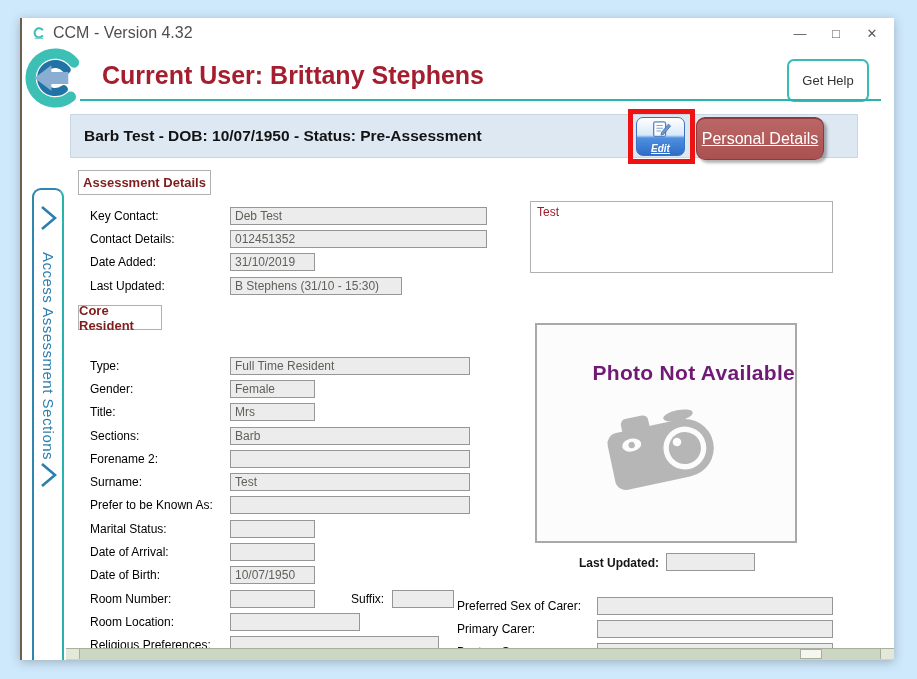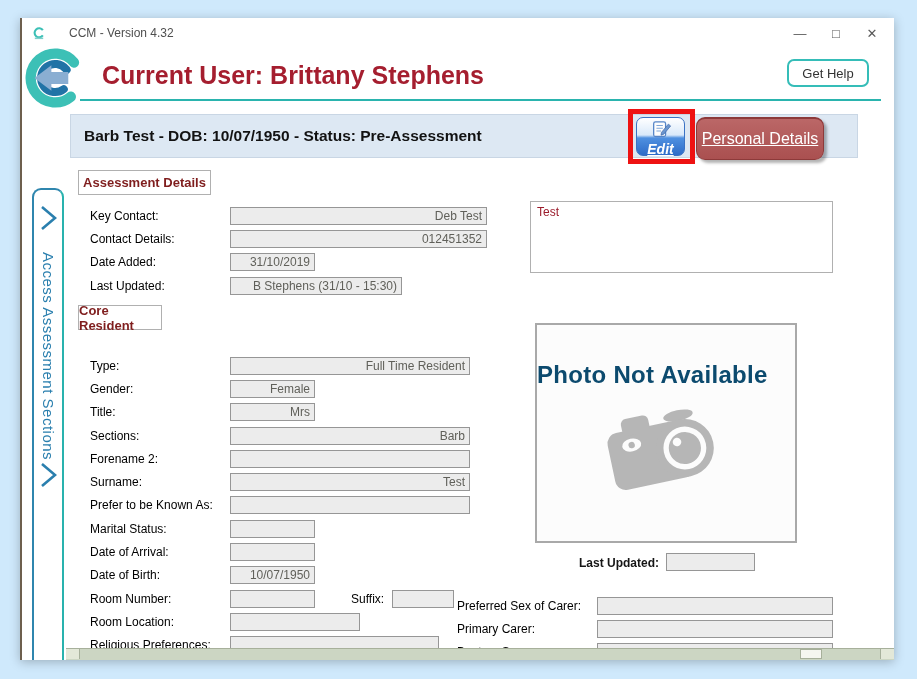--- a/index.html
+++ b/index.html
@@ -9,39 +9,39 @@
     font-family:"Liberation Sans", sans-serif;
   }
   .window{
     position:absolute;left:20px;top:18px;width:872px;height:642px;
     background:#fff;border-left:2px solid #6d5f4e;
     box-shadow:0 2px 10px rgba(0,0,0,.25);
     overflow:hidden;box-sizing:content-box;
   }
   
   .titlebar{position:absolute;top:0;left:0;right:0;height:30px;display:flex;align-items:center;padding-left:10px;background:#fff;}
-  .titlebar-title{font-size:12px;color:#4f4f4f;margin-left:23px;}
+  .titlebar-title{font-size:16px;color:#4f4f4f;margin-left:7px;}
   .win-controls{position:absolute;right:4px;top:0;height:30px;display:flex;}
   .win-btn{width:36px;height:30px;display:flex;align-items:center;justify-content:center;color:#5a5a5a;font-size:13px;}
   
   .app-logo{position:absolute;left:3px;top:29px;}
   .app-title{position:absolute;left:80px;top:43px;font-size:25px;font-weight:bold;color:#a51e2f;white-space:nowrap;}
-  .get-help{position:absolute;right:25px;top:41px;width:82px;height:28px;border:2px solid #35bdb8;border-radius:7px;
+  .get-help{position:absolute;right:25px;top:41px;width:82px;height:43px;border:2px solid #35bdb8;border-radius:7px;
     background:#fff;font-size:13px;color:#333;display:flex;align-items:center;justify-content:center;box-sizing:border-box;}
   .teal-rule{position:absolute;left:58px;right:13px;top:81px;height:2px;background:#2ab4ae;}
   
   .patient-bar{position:absolute;left:48px;top:96px;width:788px;height:44px;background:#dde8f3;
     border:1px solid #c9d6e4;display:flex;align-items:center;padding-left:13px;box-sizing:border-box;}
   .patient-summary{font-size:15.5px;font-weight:bold;color:#121212;white-space:nowrap;}
   .annotation-box{position:absolute;left:606px;top:91px;width:67px;height:55px;border:5px solid #ee1212;box-sizing:border-box;z-index:6;}
   .edit-btn{position:absolute;left:614px;top:99px;width:49px;height:39px;border-radius:7px;border:1px solid #3a72c4;
     background:linear-gradient(#ffffff 0%,#d9e9fa 46%,#4f90e0 54%,#2e6cc8 100%);
     z-index:7;display:flex;flex-direction:column;align-items:center;justify-content:flex-end;box-sizing:border-box;padding-bottom:2px;}
   .edit-icon{position:absolute;top:2px;left:50%;transform:translateX(-50%);}
-  .edit-label{font-size:14px;font-style:italic;font-weight:bold;color:#fff;line-height:8px;text-decoration:underline;}
+  .edit-label{font-size:10px;font-style:italic;font-weight:bold;color:#fff;line-height:8px;text-decoration:underline;}
   .pd-btn{position:absolute;left:674px;top:99px;width:128px;height:43px;
     background:linear-gradient(#bb6767,#aa5050);border:1px solid #8d3a3a;border-top-width:2px;border-radius:9px;
     box-shadow:3px 3px 3px rgba(0,0,0,.3);color:#fff;font-size:16px;display:flex;align-items:center;justify-content:center;z-index:5;box-sizing:border-box;text-decoration:underline;}
   
   .sidebar-tab{position:absolute;left:10px;top:170px;width:32px;height:472px;background:#fff;
     border:2px solid #2f86ae;border-right-color:#29b2ae;border-bottom:none;border-radius:9px 9px 0 0;box-sizing:border-box;z-index:3;}
   .chev{position:absolute;left:6px;}
   .chev1{top:15px;} .chev2{top:272px;}
   .sidebar-text{position:absolute;top:62px;left:50%;transform:translateX(-50%);
     writing-mode:vertical-rl;font-size:15px;color:#2a7fae;white-space:nowrap;letter-spacing:0.5px;}
@@ -51,28 +51,28 @@
   #assess-head{left:56px;top:152px;width:133px;height:25px;}
   #core-head{left:56px;top:287px;width:84px;height:25px;}
   
   .rows{position:absolute;}
   #assess-rows{left:68px;top:186px;width:400px;}
   #core-rows{left:68px;top:320px;width:380px;margin-top:16px;}
   #carer-rows{left:435px;top:576px;width:420px;}
   .frow{display:flex;align-items:center;height:23.3px;}
   .flabel{width:140px;font-size:12px;font-weight:normal;color:#000000;white-space:nowrap;flex:none;}
   .finput{height:18px;background:#ececec;border:1px solid #969696;box-sizing:border-box;font-size:12px;color:#60605a;
-    padding:1px 4px;line-height:14px;overflow:hidden;white-space:nowrap;flex:none;text-align:right;}
+    padding:1px 4px;line-height:14px;overflow:hidden;white-space:nowrap;flex:none;}
   .w-xl{width:257px}.w-l{width:240px}.w-m{width:172px}.w-s{width:85px}.w-loc{width:130px}.w-rp{width:209px}.w-suffix{width:62px}.w-carer{width:236px}
   .flabel.suffix{width:auto;margin-left:36px;margin-right:8px;}
   
   .notes{position:absolute;left:508px;top:183px;width:303px;height:72px;background:#fff;border:1px solid #b0b0b0;
     font-size:12px;color:#9b1b2b;padding:3px 6px;box-sizing:border-box;}
   .photo-box{position:absolute;left:513px;top:305px;width:262px;height:220px;border:2px solid #a9a9a9;background:#fcfcfc;box-sizing:border-box;}
-  .photo-text{margin-top:36px;text-align:left;font-size:24px;font-weight:bold;color:#0c4a6e;letter-spacing:0.3px;}
+  .photo-text{margin-top:36px;text-align:right;font-size:21px;font-weight:bold;color:#701a75;letter-spacing:0.3px;}
   .camera{position:absolute;left:50%;top:68px;transform:translateX(-50%);}
   .lu-label{position:absolute;left:545px;top:538px;width:92px;text-align:right;font-size:12px;font-weight:bold;color:#161616;}
   .lu-input{position:absolute;left:644px;top:535px;width:89px;height:18px;background:#ececec;border:1px solid #969696;box-sizing:border-box;}
   
   .scrollbar{position:absolute;left:44px;right:0;bottom:0;height:11px;background:#ccd6c3;border-top:1px solid #a7b09b;z-index:9;}
   .sb-btn{position:absolute;top:0;width:13px;height:10px;background:#e3e8d8;border-right:1px solid #a7b09b;}
   .sb-btn.right{right:0;border-right:none;border-left:1px solid #a7b09b;}
   .sb-thumb{position:absolute;left:734px;top:0;width:22px;height:10px;background:#f5f6f0;border:1px solid #a7b09b;box-sizing:border-box;}
 </style>
 </head>

